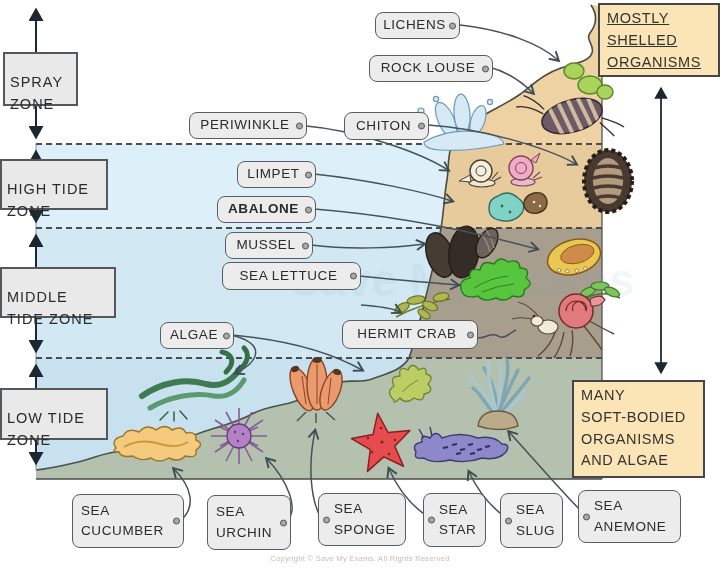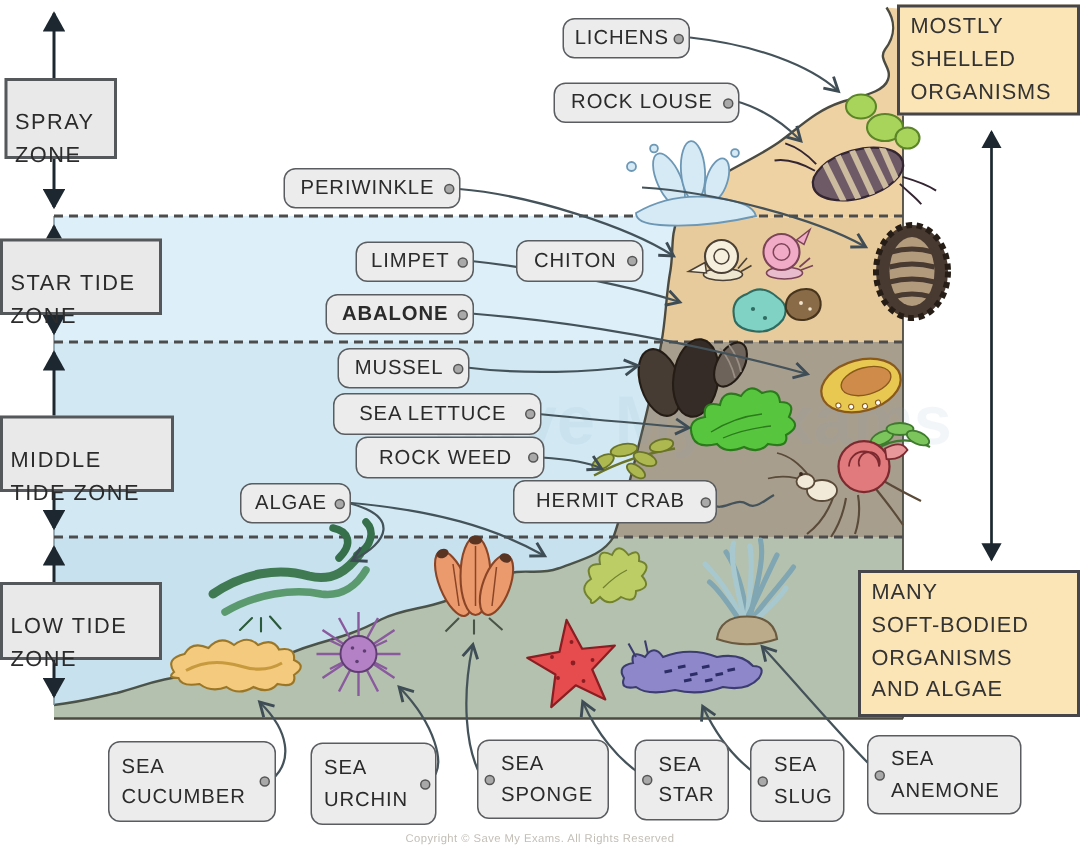--- a/index.html
+++ b/index.html
@@ -290,44 +290,43 @@
     <path d="M36,151 L36,222" marker-start="url(#tri)" marker-end="url(#tri)"></path>
     <path d="M36,235 L36,352" marker-start="url(#tri)" marker-end="url(#tri)"></path>
     <path d="M36,365 L36,464" marker-start="url(#tri)" marker-end="url(#tri)"></path>
   </g>
 
   <path d="M661,88 L661,373" stroke="#1c2730" stroke-width="1.8" fill="none" marker-start="url(#tri)" marker-end="url(#tri)"></path>
 </svg>
 
 <div class="zonebox" style="left:3px;top:52px;width:75px;height:54px;"><span>SPRAY
 ZONE</span></div>
-<div class="zonebox" style="left:0px;top:159px;width:108px;height:51px;"><span>STAR TIDE
+<div class="zonebox" style="left:0px;top:159px;width:108px;height:51px;"><span>HIGH TIDE
 ZONE</span></div>
-<div class="zonebox" style="left:0px;top:267px;width:116px;height:51px;margin-top:10px;"><span>MIDDLE
+<div class="zonebox" style="left:0px;top:267px;width:116px;height:51px;"><span>MIDDLE
 TIDE ZONE</span></div>
 <div class="zonebox" style="left:0px;top:388px;width:108px;height:52px;"><span>LOW TIDE
 ZONE</span></div>
 
-<div class="notebox" style="left:598px;top:3px;width:122px;height:74px;"><span>MOSTLY
+<div class="notebox" style="left:598px;top:3px;width:122px;height:74px;text-decoration:underline;"><span>MOSTLY
 SHELLED
 ORGANISMS</span></div>
-<div class="notebox" style="left:572px;top:380px;width:148px;height:98px;"><span>MANY
+<div class="notebox" style="left:572px;top:380px;width:133px;height:98px;"><span>MANY
 SOFT-BODIED
 ORGANISMS
 AND ALGAE</span></div>
 
 <div class="tag dr" style="left:375px;top:12px;width:85px;height:27px;"><span>LICHENS</span><span class="dot"></span></div>
 <div class="tag dr" style="left:369px;top:55px;width:124px;height:27px;text-align:center;"><span>ROCK LOUSE</span><span class="dot"></span></div>
 <div class="tag dr" style="left:189px;top:112px;width:118px;height:27px;"><span>PERIWINKLE</span><span class="dot"></span></div>
-<div class="tag dr" style="left:344px;top:112px;width:85px;height:28px;margin-top:48px;"><span>CHITON</span><span class="dot"></span></div>
+<div class="tag dr" style="left:344px;top:112px;width:85px;height:28px;"><span>CHITON</span><span class="dot"></span></div>
 <div class="tag dr" style="left:237px;top:161px;width:79px;height:27px;"><span>LIMPET</span><span class="dot"></span></div>
 <div class="tag dr" style="left:217px;top:196px;width:99px;height:27px;font-weight:bold;"><span>ABALONE</span><span class="dot"></span></div>
 <div class="tag dr" style="left:225px;top:232px;width:88px;height:27px;"><span>MUSSEL</span><span class="dot"></span></div>
 <div class="tag dr" style="left:222px;top:262px;width:139px;height:28px;"><span>SEA LETTUCE</span><span class="dot"></span></div>
-<div class="tag dr" style="left:237px;top:291px;width:126px;height:28px;"><span>ROCK WEED</span><span class="dot"></span></div>
 <div class="tag dr" style="left:160px;top:322px;width:74px;height:27px;"><span>ALGAE</span><span class="dot"></span></div>
 <div class="tag dr" style="left:342px;top:320px;width:136px;height:29px;align-items:center;"><span>HERMIT CRAB</span><span class="dot"></span></div>
 
 <div class="tag dr ta-l" style="left:72px;top:494px;width:112px;height:54px;"><span>SEA
 CUCUMBER</span><span class="dot"></span></div>
 <div class="tag dr ta-l" style="left:207px;top:495px;width:84px;height:55px;"><span>SEA
 URCHIN</span><span class="dot"></span></div>
 <div class="tag dl" style="left:318px;top:493px;width:88px;height:53px;"><span>SEA
 SPONGE</span><span class="dot"></span></div>
 <div class="tag dl" style="left:423px;top:493px;width:63px;height:54px;"><span>SEA

